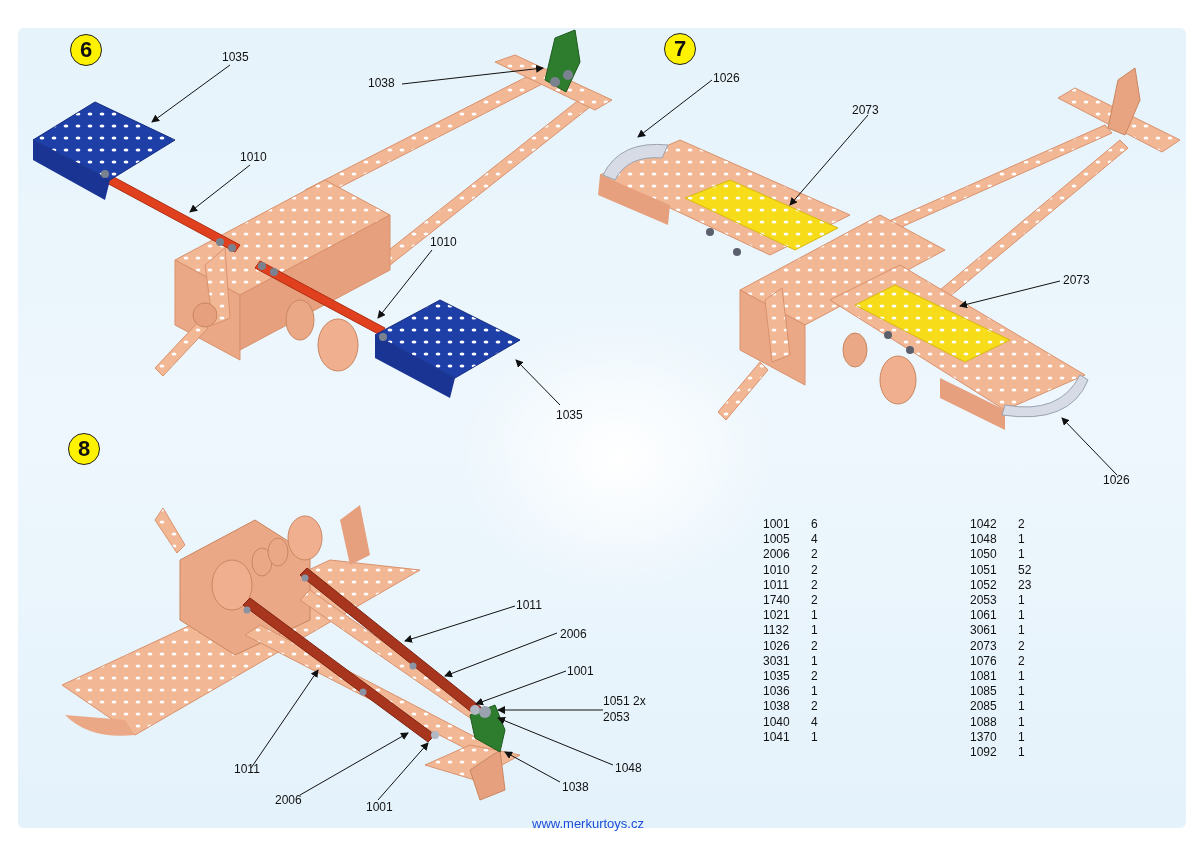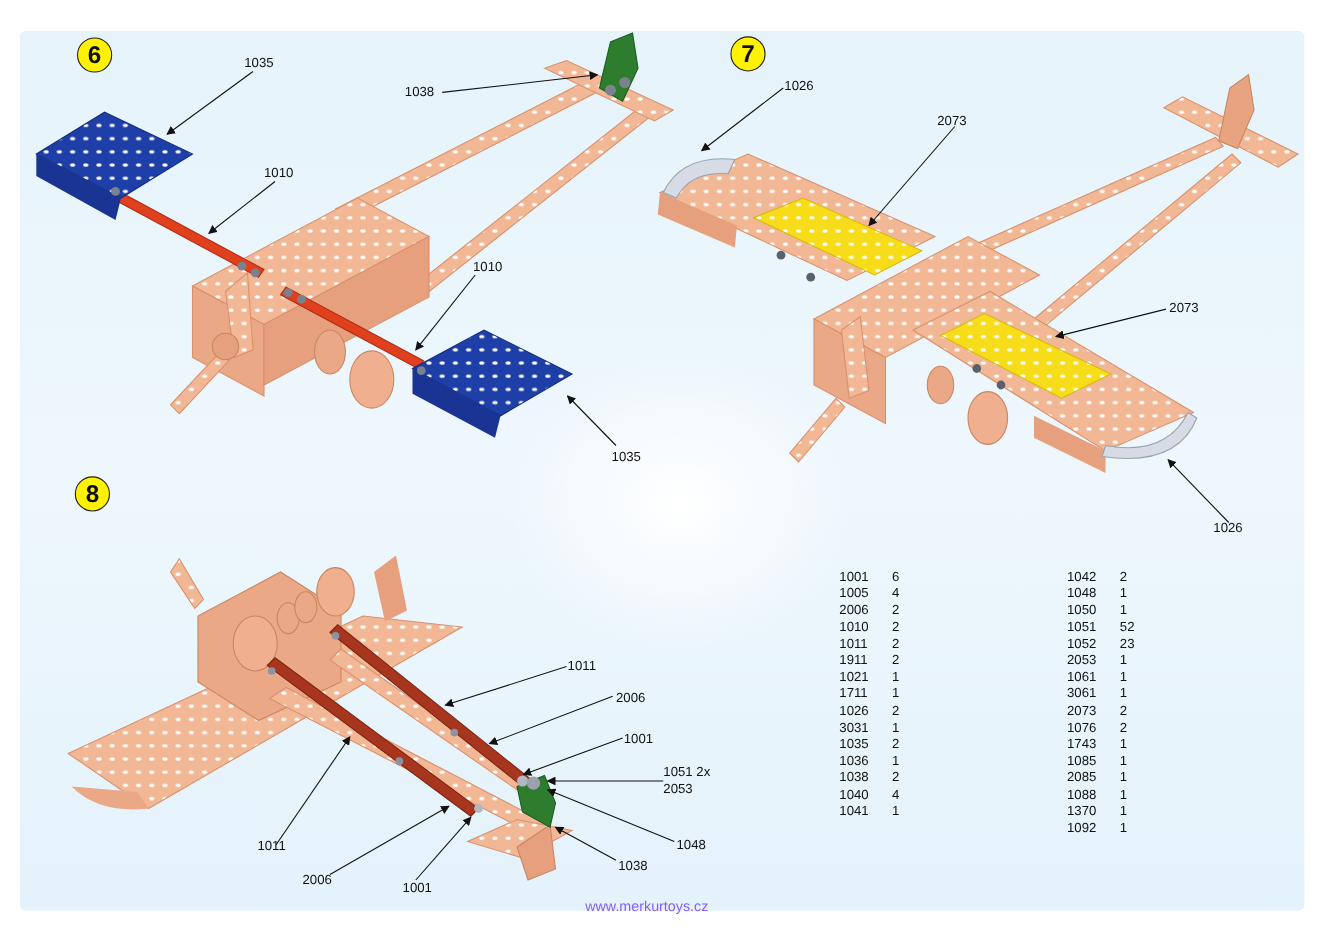--- a/index.html
+++ b/index.html
@@ -23,21 +23,21 @@
   }
   .callout {
     position: absolute; font-size: 12px; color: #111; white-space: nowrap;
     font-family: "Liberation Sans", sans-serif;
   }
   svg.diagram { position: absolute; left: 0; top: 0; }
   .parts-col { position: absolute; font-size: 12px; color: #111; line-height: 15.2px; }
   .parts-row { display: flex; }
   .parts-row .pn { width: 48px; }
   .parts-row .qty { width: 30px; }
-  .website { position: absolute; left: 532px; top: 816px; font-size: 13px; color: #8b5cf6; }
+  .website { position: absolute; left: 532px; top: 816px; font-size: 13px; color: #1d4ed8; }
 </style>
 </head>
 <body>
 
 <div class="bg-panel"></div>
 
 <svg class="diagram" width="1200" height="845" viewBox="0 0 1200 845">
   <defs>
     <pattern id="holesCopper" width="12" height="12" patternUnits="userSpaceOnUse">
       <rect width="12" height="12" fill="#f2b896"></rect>
@@ -221,29 +221,29 @@
     </div>
   <div class="parts-row">
       <span class="pn">1010</span>
       <span class="qty">2</span>
     </div>
   <div class="parts-row">
       <span class="pn">1011</span>
       <span class="qty">2</span>
     </div>
   <div class="parts-row">
-      <span class="pn">1911</span>
+      <span class="pn">1740</span>
       <span class="qty">2</span>
     </div>
   <div class="parts-row">
       <span class="pn">1021</span>
       <span class="qty">1</span>
     </div>
   <div class="parts-row">
-      <span class="pn">1711</span>
+      <span class="pn">1132</span>
       <span class="qty">1</span>
     </div>
   <div class="parts-row">
       <span class="pn">1026</span>
       <span class="qty">2</span>
     </div>
   <div class="parts-row">
       <span class="pn">3031</span>
       <span class="qty">1</span>
     </div>
@@ -304,21 +304,21 @@
     </div>
   <div class="parts-row">
       <span class="pn">2073</span>
       <span class="qty">2</span>
     </div>
   <div class="parts-row">
       <span class="pn">1076</span>
       <span class="qty">2</span>
     </div>
   <div class="parts-row">
-      <span class="pn">1743</span>
+      <span class="pn">1081</span>
       <span class="qty">1</span>
     </div>
   <div class="parts-row">
       <span class="pn">1085</span>
       <span class="qty">1</span>
     </div>
   <div class="parts-row">
       <span class="pn">2085</span>
       <span class="qty">1</span>
     </div>

